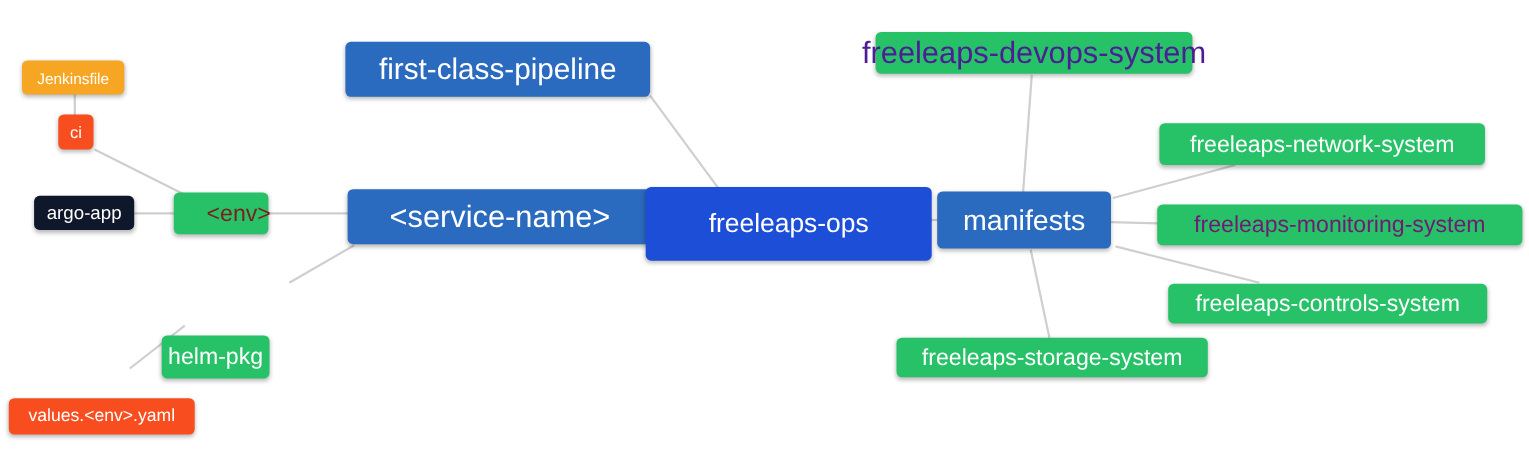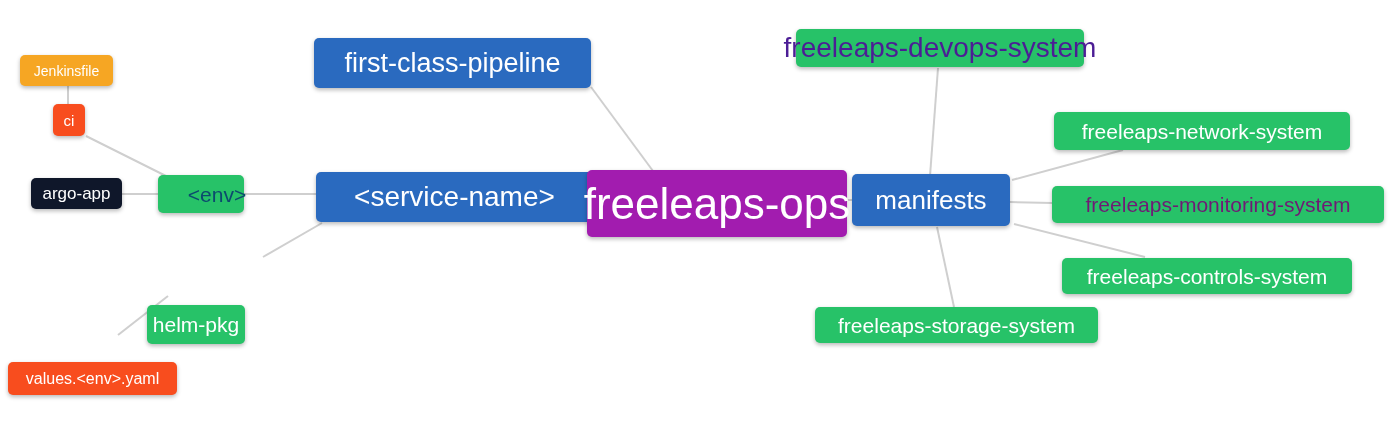--- a/index.html
+++ b/index.html
@@ -42,26 +42,26 @@
     <line x1="938" y1="68" x2="930" y2="176" stroke="#cfcfcf"></line>
     <line x1="1012" y1="180" x2="1123" y2="150" stroke="#cfcfcf"></line>
     <line x1="1010" y1="202" x2="1053" y2="203" stroke="#cfcfcf"></line>
     <line x1="1014" y1="224" x2="1145" y2="257" stroke="#cfcfcf"></line>
     <line x1="937" y1="227" x2="954" y2="307" stroke="#cfcfcf"></line>
   </svg>
 
   <div class="node" style="left: 20px; top: 26px; width: 93px; height: 31px; font-size: 14px; background: rgb(246, 166, 35); color: rgb(255, 255, 255); margin-top: 29px;">Jenkinsfile</div>
   <div class="node" style="left: 53px; top: 104px; width: 32px; height: 32px; font-size: 15px; background: rgb(248, 77, 30); color: rgb(255, 255, 255);">ci</div>
   <div class="node" style="left: 31px; top: 178px; width: 91px; height: 31px; font-size: 17px; background: #0f172a; color: rgb(255, 255, 255);">argo-app</div>
-  <div class="node" style="left: 158px; top: 175px; width: 86px; height: 38px; font-size: 21px; background: rgb(39, 194, 104); color: #0c4a6e; padding-left: 32px;">&lt;env&gt;</div>
+  <div class="node" style="left: 158px; top: 175px; width: 86px; height: 38px; font-size: 21px; background: rgb(39, 194, 104); color: #7f1d1d; padding-left: 32px;">&lt;env&gt;</div>
   <div class="node" style="left: 147px; top: 257px; width: 98px; height: 39px; font-size: 21px; background: rgb(39, 194, 104); color: rgb(255, 255, 255); margin-top: 48px;">helm-pkg</div>
   <div class="node" style="left: 8px; top: 334px; width: 169px; height: 33px; font-size: 16px; background: rgb(248, 77, 30); color: rgb(255, 255, 255); margin-top: 28px;">values.&lt;env&gt;.yaml</div>
   <div class="node" style="left: 314px; top: 38px; width: 277px; height: 50px; font-size: 27px; background: rgb(42, 106, 191); color: rgb(255, 255, 255);">first-class-pipeline</div>
   <div class="node" style="left: 316px; top: 172px; width: 277px; height: 50px; font-size: 28px; background: rgb(42, 106, 191); color: rgb(255, 255, 255);">&lt;service-name&gt;</div>
-  <div class="node" style="left: 587px; top: 170px; width: 260px; height: 67px; font-size: 44px; background: #a21caf; color: rgb(255, 255, 255);">freeleaps-ops</div>
+  <div class="node" style="left: 587px; top: 170px; width: 260px; height: 67px; font-size: 24px; background: #1d4ed8; color: rgb(255, 255, 255);">freeleaps-ops</div>
   <div class="node" style="left: 852px; top: 174px; width: 158px; height: 52px; font-size: 26px; background: rgb(42, 106, 191); color: rgb(255, 255, 255);">manifests</div>
   <div class="node" style="left: 796px; top: 29px; width: 288px; height: 38px; font-size: 28px; background: rgb(39, 194, 104); color: #4c1d95;">freeleaps-devops-system</div>
   <div class="node" style="left: 1054px; top: 112px; width: 296px; height: 38px; font-size: 21px; background: rgb(39, 194, 104); color: rgb(255, 255, 255);">freeleaps-network-system</div>
   <div class="node" style="left: 1052px; top: 186px; width: 332px; height: 37px; font-size: 21px; background: rgb(39, 194, 104); color: #701a75;">freeleaps-monitoring-system</div>
   <div class="node" style="left: 1062px; top: 258px; width: 290px; height: 36px; font-size: 21px; background: rgb(39, 194, 104); color: rgb(255, 255, 255);">freeleaps-controls-system</div>
   <div class="node" style="left: 815px; top: 307px; width: 283px; height: 36px; font-size: 21px; background: rgb(39, 194, 104); color: rgb(255, 255, 255);">freeleaps-storage-system</div>
 
 </div>
 
 </body></html>

